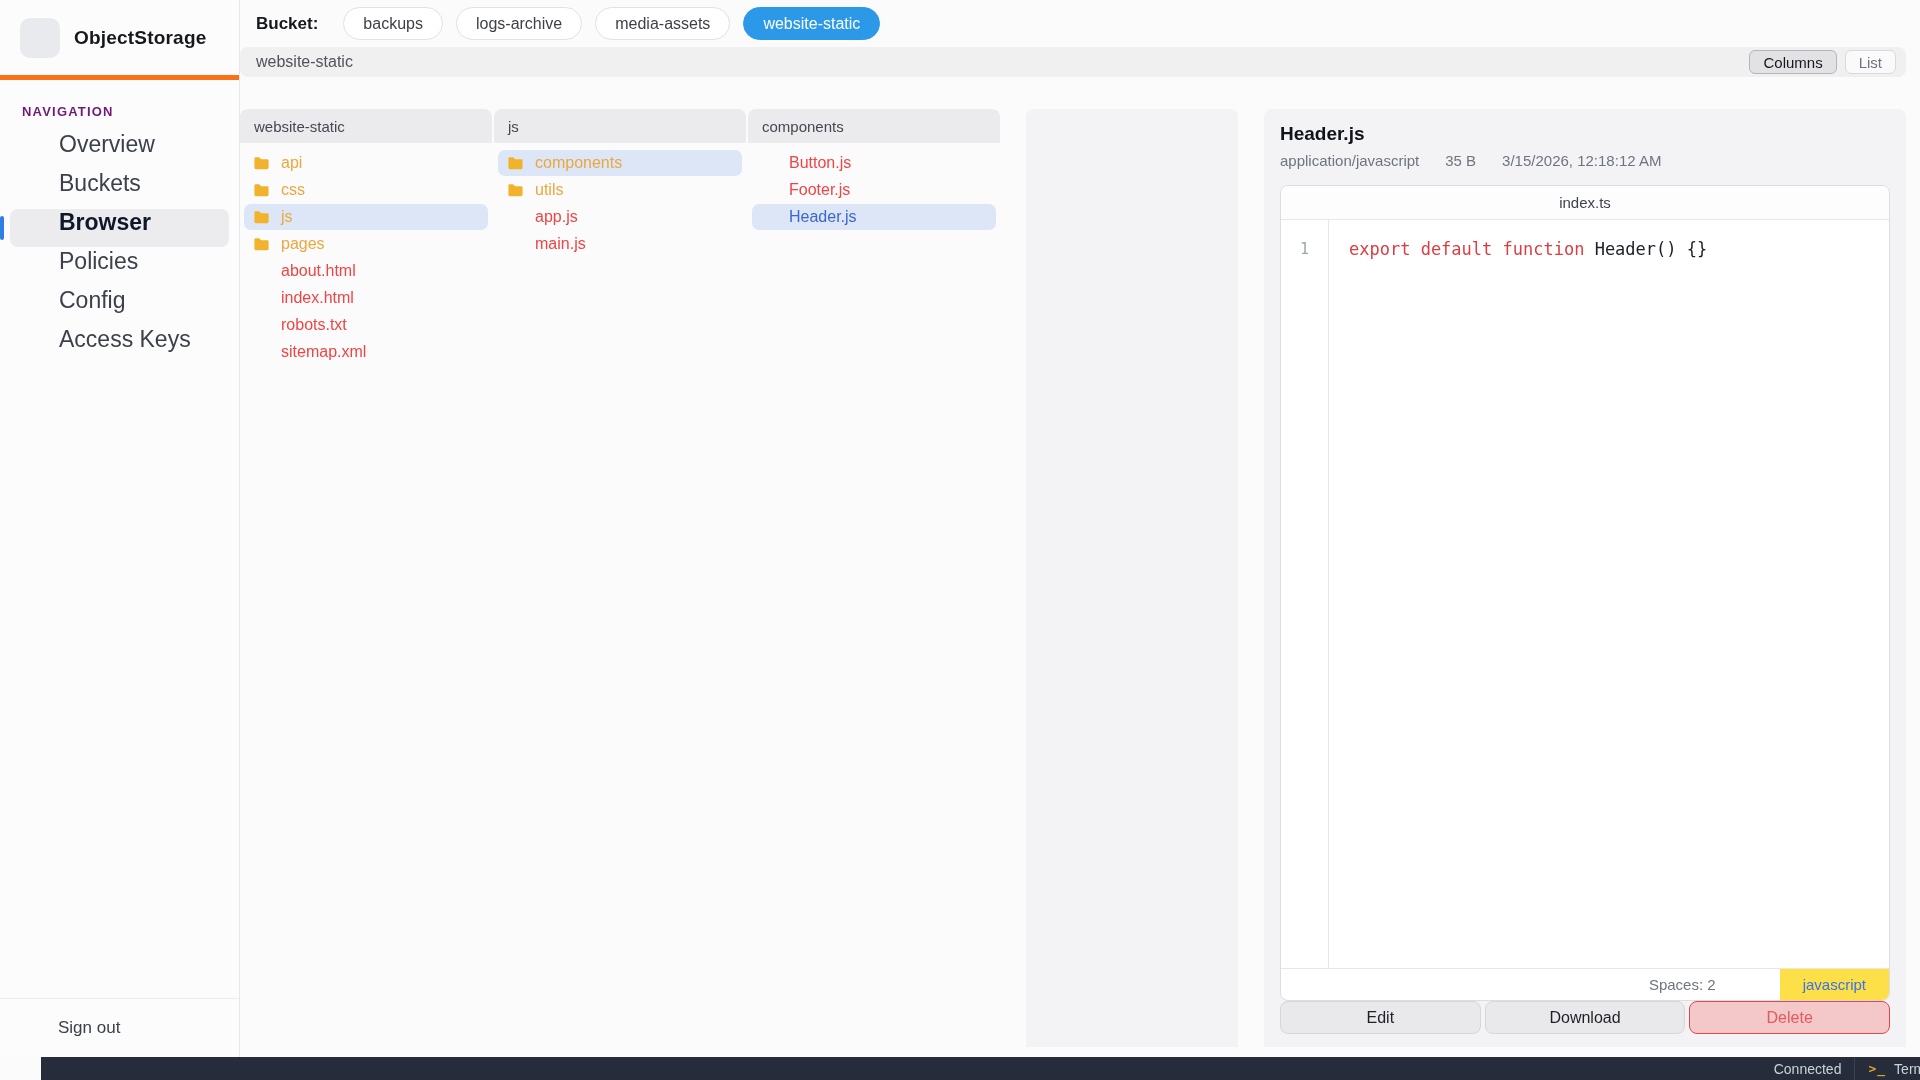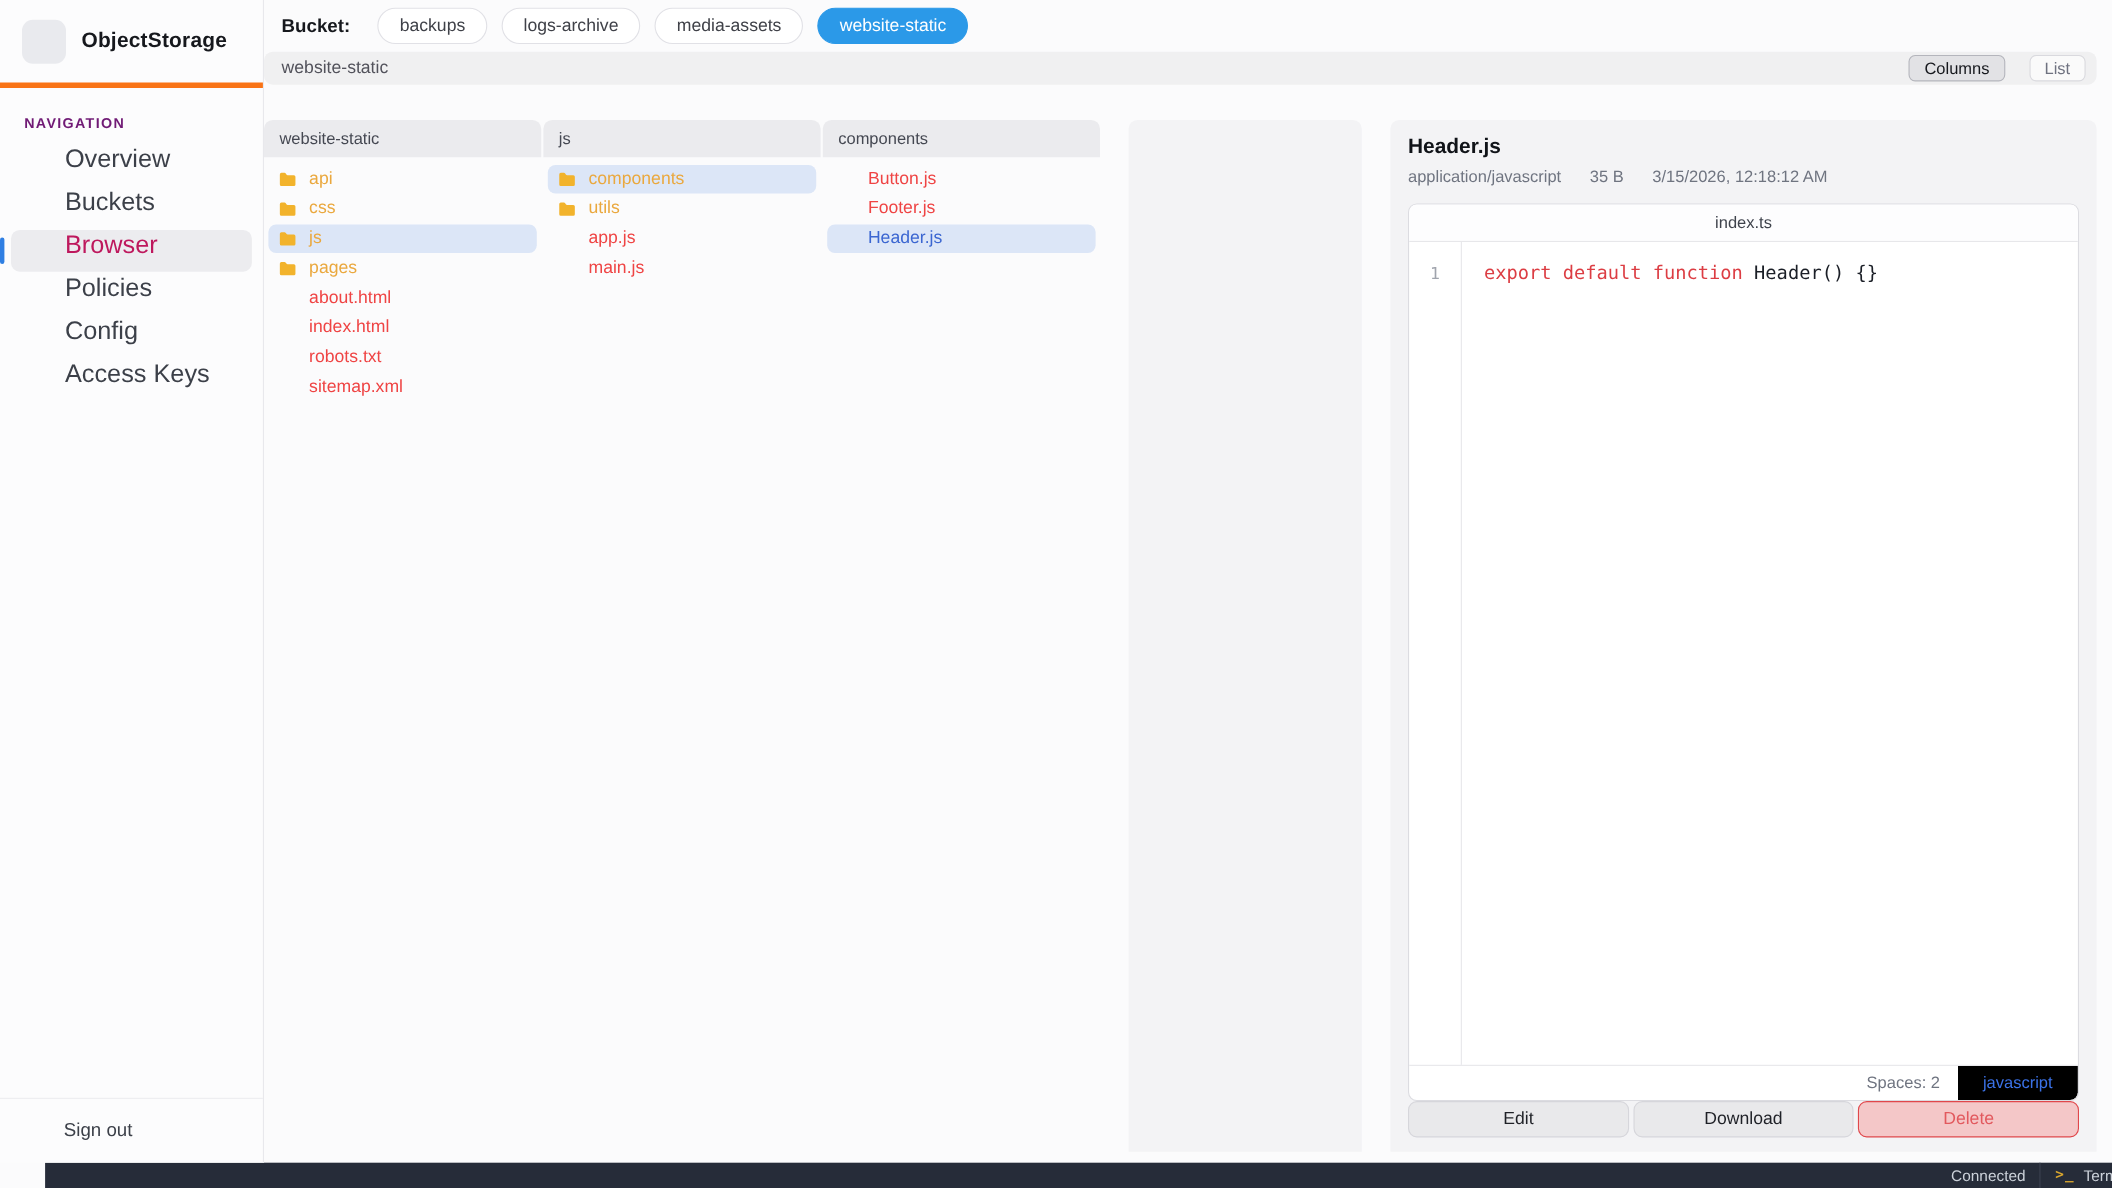--- a/index.html
+++ b/index.html
@@ -27,21 +27,21 @@
     display:flex;flex-direction:column;flex:none;}
   .logo-row{display:flex;align-items:center;gap:14px;padding:18px 20px 17px;border-bottom:5px solid #f97316;}
   .logo-badge{width:40px;height:40px;border-radius:10px;background:#e9eaee;display:flex;align-items:center;justify-content:center;}
   .logo-badge svg{width:22px;height:22px;stroke:#272b33;}
   .logo-text{font-size:19px;font-weight:700;color:#16181d;letter-spacing:.2px;}
   .nav-section-label{font-size:13px;font-weight:700;letter-spacing:1.2px;color:#701a75;margin:24px 0 12px 22px;}
   .nav{padding:0 10px;display:flex;flex-direction:column;gap:1px;}
   .nav-item{position:relative;display:flex;align-items:flex-start;gap:15px;height:38px;padding:0 13px;
     border-radius:8px;font-size:23px;color:#3c4049;cursor:pointer;}
   .nav-item svg{width:21px;height:21px;stroke:#6f7580;flex:none;}
-  .nav-item.active{background:#ececef;font-weight:400;color:#be185d;}
+  .nav-item.active{background:#ececef;font-weight:700;color:#0f172a;}
   .nav-item.active svg{stroke:#2f7fe3;}
   .nav-item.active::before{content:"";position:absolute;left:-10px;top:7px;bottom:7px;width:4px;
     border-radius:3px;background:#2f7fe3;}
   .sidebar-spacer{flex:1;}
   .sidebar-footer{border-top:1px solid #ededf0;padding:13px 12px;}
   .signout{display:flex;align-items:center;gap:15px;height:32px;padding:0 11px;border-radius:8px;
     font-size:17px;color:#3c4049;cursor:pointer;}
   .signout svg{width:20px;height:20px;stroke:#6f7580;}
 
   
@@ -49,21 +49,21 @@
   .bucket-bar{height:47px;display:flex;align-items:center;gap:25px;padding-left:16px;flex:none;}
   .bucket-label{font-size:17px;font-weight:700;color:#16181d;}
   .chips{display:flex;gap:13px;}
   .chip{height:33px;padding:0 19px;border-radius:999px;border:1px solid #e1e1e6;background:#fff;
     font-size:16px;color:#3f4148;display:flex;align-items:center;cursor:pointer;font-family:inherit;}
   .chip.selected{background:var(--accent);border-color:var(--accent);color:#fff;}
 
   .toolbar{height:30px;margin-right:14px;border-radius:8px;background:#f0f0f1;display:flex;
     align-items:center;padding:0 10px 0 16px;flex:none;}
   .toolbar-title{font-size:16px;color:#52525b;}
-  .view-toggle{margin-left:auto;display:flex;gap:22px;}
+  .view-toggle{margin-left:auto;display:flex;gap:8px;}
   .view-btn{height:24px;padding:0 13px;border-radius:6px;font-size:15px;font-family:inherit;cursor:pointer;
     background:#fafafa;border:1px solid #d9d9de;color:#6f7280;}
   .view-btn.active{background:#e2e2e5;border:1px solid #b4b5bc;color:#16181d;}
 
   .browser-row{margin-top:32px;height:938px;display:flex;margin-right:14px;}
   .column{width:252px;flex:none;margin-right:2px;display:flex;flex-direction:column;}
   .col-header{height:34px;background:#ebebee;border-radius:8px 8px 0 0;display:flex;align-items:center;
     padding:0 14px;font-size:15px;color:#454852;flex:none;}
   .col-body{flex:1;padding-top:6px;}
   .row{display:flex;align-items:center;gap:11px;height:26px;margin:1px 4px;padding:0 9px;
@@ -93,22 +93,22 @@
   .gutter{width:48px;border-right:1px solid var(--line);padding-top:14px;text-align:center;
     font-family:"DejaVu Sans Mono",monospace;font-size:15px;color:#a0a4ad;flex:none;}
   .gutter div{height:30px;line-height:30px;}
   .code{flex:1;padding:14px 0 0 20px;font-family:"DejaVu Sans Mono",monospace;font-size:17px;}
   .code .codeline{height:30px;line-height:30px;white-space:pre;}
   .tok-keyword{color:var(--kw);}
   .tok-plain{color:#1b1f27;}
   .editor-status{height:32px;border-top:1px solid var(--line);display:flex;align-items:stretch;
     justify-content:flex-end;flex:none;}
   .spaces{align-self:center;margin-right:16px;font-size:15px;color:var(--muted);}
-  .lang-badge{display:flex;align-items:center;padding:0 23px;background:#000000;color:#3b72e8;
-    font-size:15px;border-radius:0 0 7px 0;}
+  .lang-badge{display:flex;align-items:center;padding:0 23px;background:#fde047;color:#3b72e8;
+    font-size:15px;border-radius:0 0 7px 0;margin-left:48px;}
   .actions{display:flex;gap:4px;flex:none;}
   .actions button{flex:1;height:33px;border-radius:8px;font-size:16px;font-family:inherit;cursor:pointer;
     background:#e9e9eb;border:1px solid #d6d6db;color:#1f2127;}
   .actions button.danger{background:#f4c7c8;border:1.5px solid #e0474b;color:#e2595e;}
 
   
   .statusbar{width:1920px;height:23px;background:#262c39;display:flex;align-items:center;
     justify-content:flex-end;padding-right:14px;color:#ccd2da;font-size:14px;margin-left:41px;}
   .sb-group{display:flex;align-items:center;gap:8px;height:100%;}
   .sb-sep{width:1px;height:100%;background:#3a4150;margin:0 13px;}

